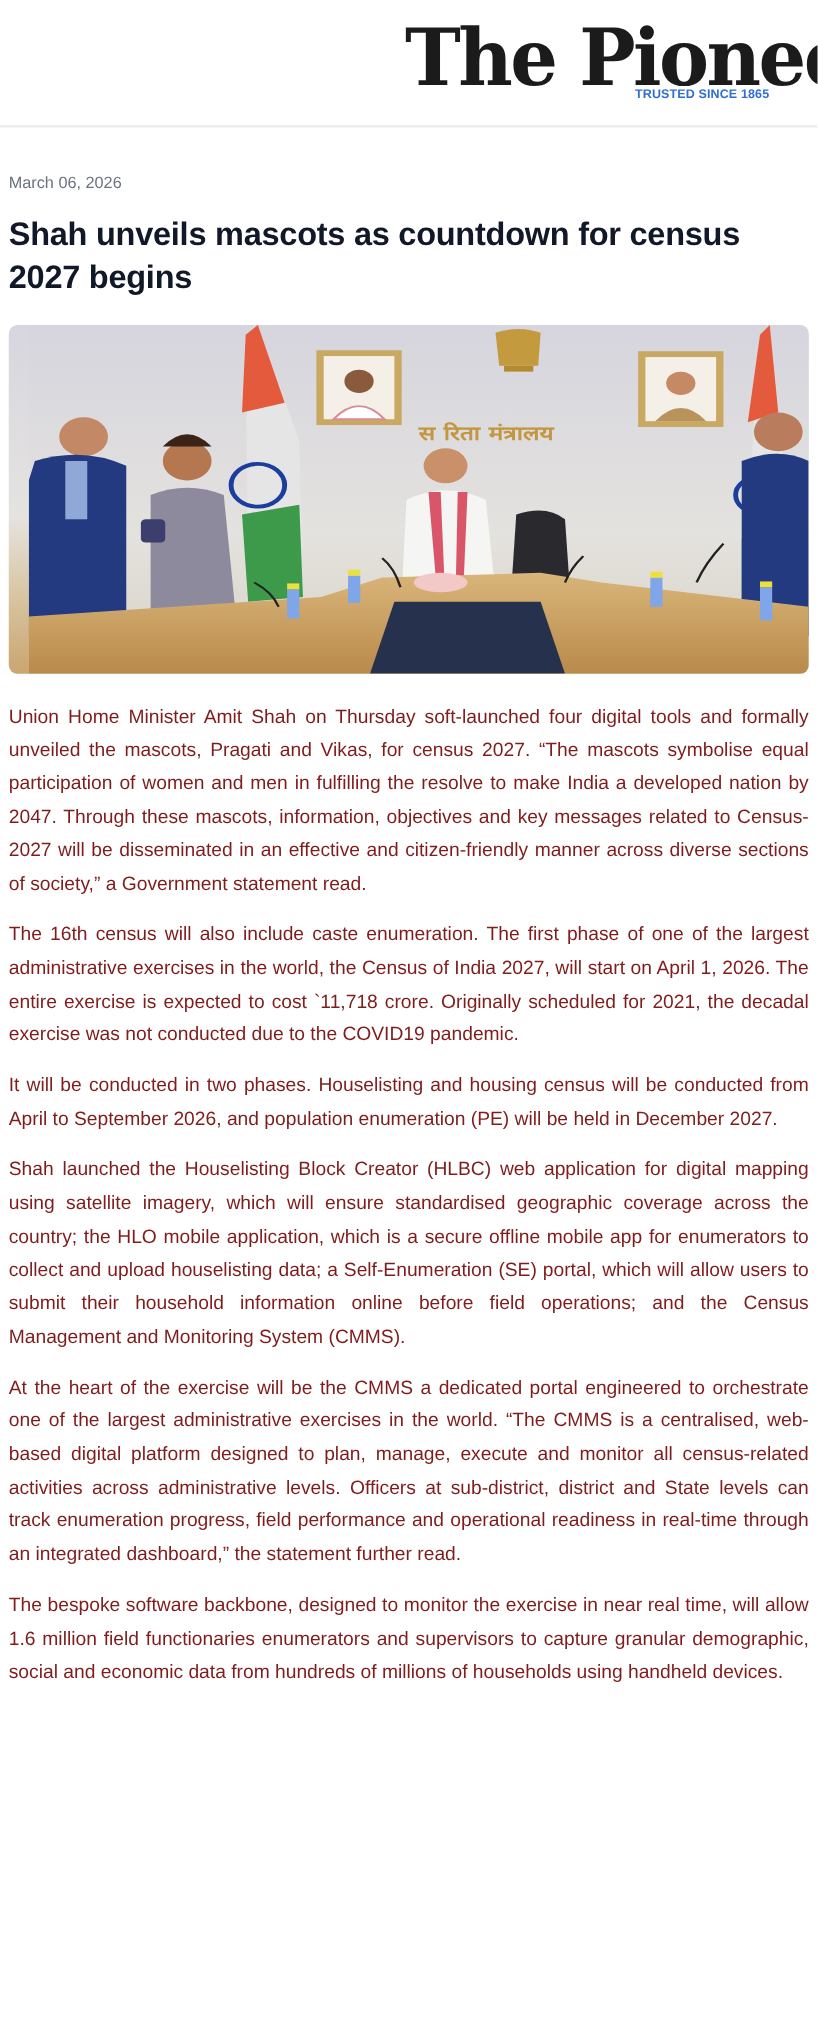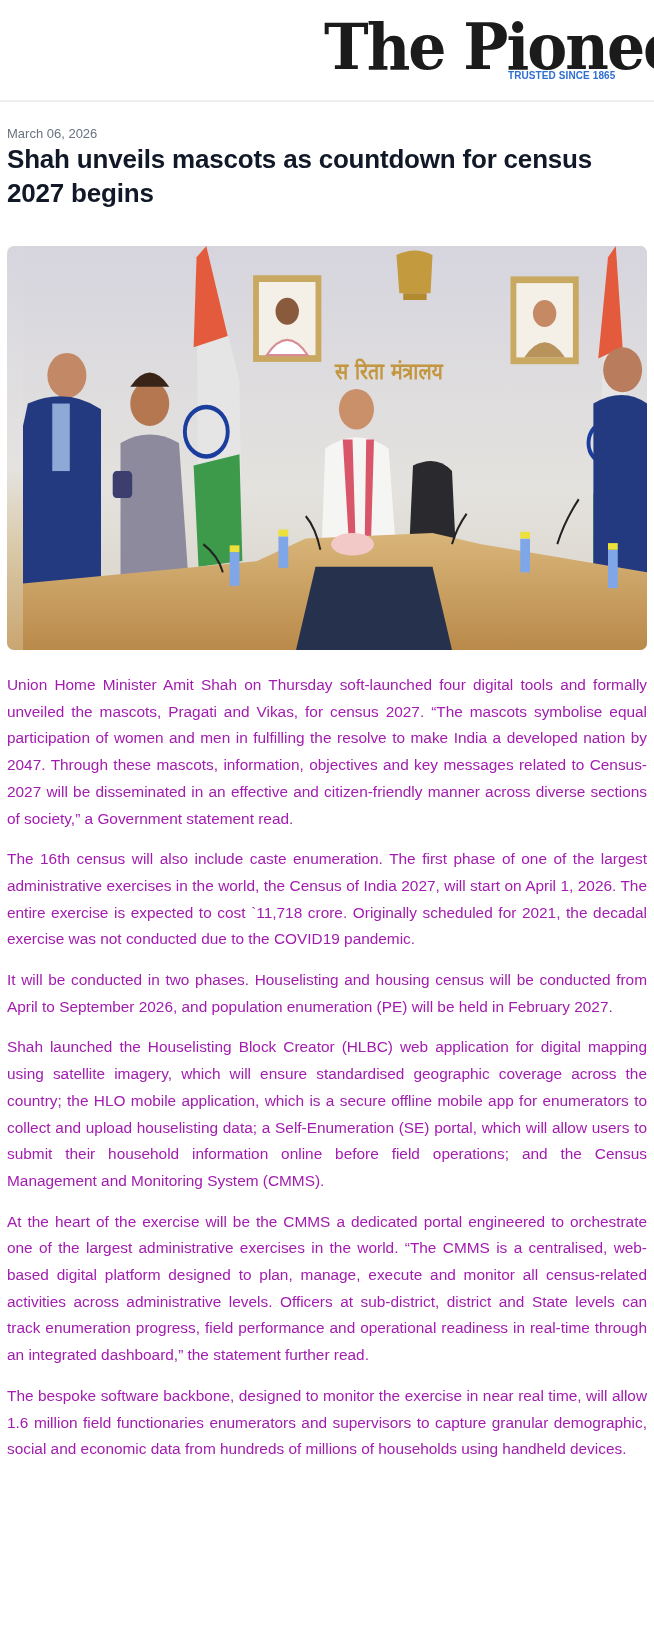--- a/index.html
+++ b/index.html
@@ -44,52 +44,53 @@
       font-weight: bold;
       font-size: 10px;
       letter-spacing: 0.1px;
       color: #2f6fd0;
       white-space: nowrap;
     }
     .article {
       padding: 0 7px 0 7px;
     }
     .article-date {
-      margin-top: 24px;
+      margin-top: 36px;
       font-size: 13px;
       color: #6b7280;
       line-height: 16px;
     }
     .article-title {
+      margin-top: 16px;
       font-size: 26px;
       line-height: 34px;
       font-weight: bold;
       color: #111827;
       letter-spacing: -0.2px;
       width: 600px;
     }
     .hero {
-      margin-top: 36px;
+      margin-top: 22px;
       width: 640px;
-      height: 404px;
+      height: 279px;
       border-radius: 7px;
       overflow: hidden;
       position: relative;
       background: linear-gradient(180deg, #d7d6df 0%, #e5e3e0 55%, #d9c9a8 75%, #caa570 100%);
       padding-left: 16px;
     }
     .hero svg { display: block; width: 100%; height: 100%; }
     .article-body {
       margin-top: 22px;
       width: 640px;
     }
     .article-body p {
       font-size: 15.4px;
       line-height: 26.7px;
-      color: #a21caf;
+      color: #7f1d1d;
       text-align: justify;
       margin-bottom: 14px;
     }
   </style>
 </head>
 <body>
 
 <header class="site-header">
   <a class="logo">
     <span class="logo-wordmark">The Pioneer</span>
@@ -187,18 +188,18 @@
       <path d="M570 225 Q555 245 548 265" stroke="#222" stroke-width="2" fill="none"></path>
       <path d="M185 265 Q200 275 205 290" stroke="#222" stroke-width="2" fill="none"></path>
 
       <ellipse cx="338" cy="265" rx="22" ry="10" fill="#f3c9c8"></ellipse>
     </svg>
   </figure>
 
   <section class="article-body">
     <p>Union Home Minister Amit Shah on Thursday soft-launched four digital tools and formally unveiled the mascots, Pragati and Vikas, for census 2027. “The mascots symbolise equal participation of women and men in fulfilling the resolve to make India a developed nation by 2047. Through these mascots, information, objectives and key messages related to Census-2027 will be disseminated in an effective and citizen-friendly manner across diverse sections of society,” a Government statement read.</p>
     <p>The 16th census will also include caste enumeration. The first phase of one of the largest administrative exercises in the world, the Census of India 2027, will start on April 1, 2026. The entire exercise is expected to cost `11,718 crore. Originally scheduled for 2021, the decadal exercise was not conducted due to the COVID19 pandemic.</p>
-    <p>It will be conducted in two phases. Houselisting and housing census will be conducted from April to September 2026, and population enumeration (PE) will be held in February 2027.</p>
+    <p>It will be conducted in two phases. Houselisting and housing census will be conducted from April to September 2026, and population enumeration (PE) will be held in December 2027.</p>
     <p>Shah launched the Houselisting Block Creator (HLBC) web application for digital mapping using satellite imagery, which will ensure standardised geographic coverage across the country; the HLO mobile application, which is a secure offline mobile app for enumerators to collect and upload houselisting data; a Self-Enumeration (SE) portal, which will allow users to submit their household information online before field operations; and the Census Management and Monitoring System (CMMS).</p>
     <p>At the heart of the exercise will be the CMMS a dedicated portal engineered to orchestrate one of the largest administrative exercises in the world. “The CMMS is a centralised, web-based digital platform designed to plan, manage, execute and monitor all census-related activities across administrative levels. Officers at sub-district, district and State levels can track enumeration progress, field performance and operational readiness in real-time through an integrated dashboard,” the statement further read.</p>
     <p>The bespoke software backbone, designed to monitor the exercise in near real time, will allow 1.6 million field functionaries enumerators and supervisors to capture granular demographic, social and economic data from hundreds of millions of households using handheld devices.</p>
   </section>
 </main>
 
 </body></html>

